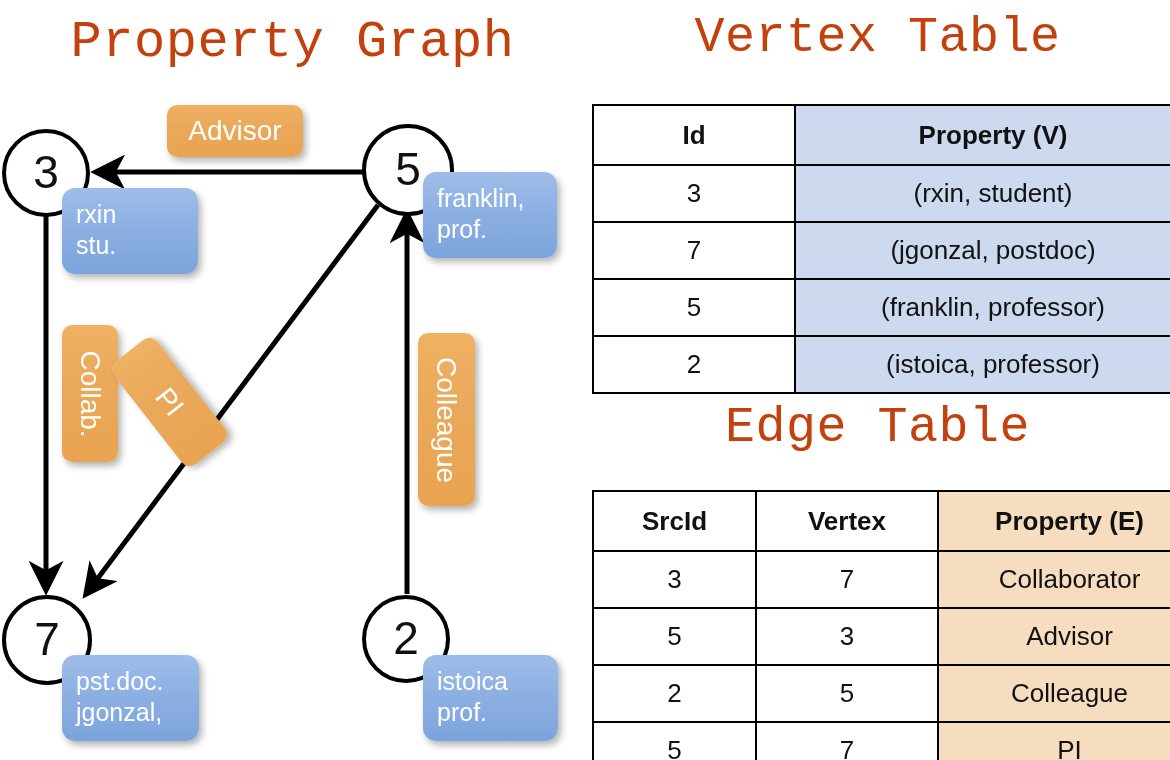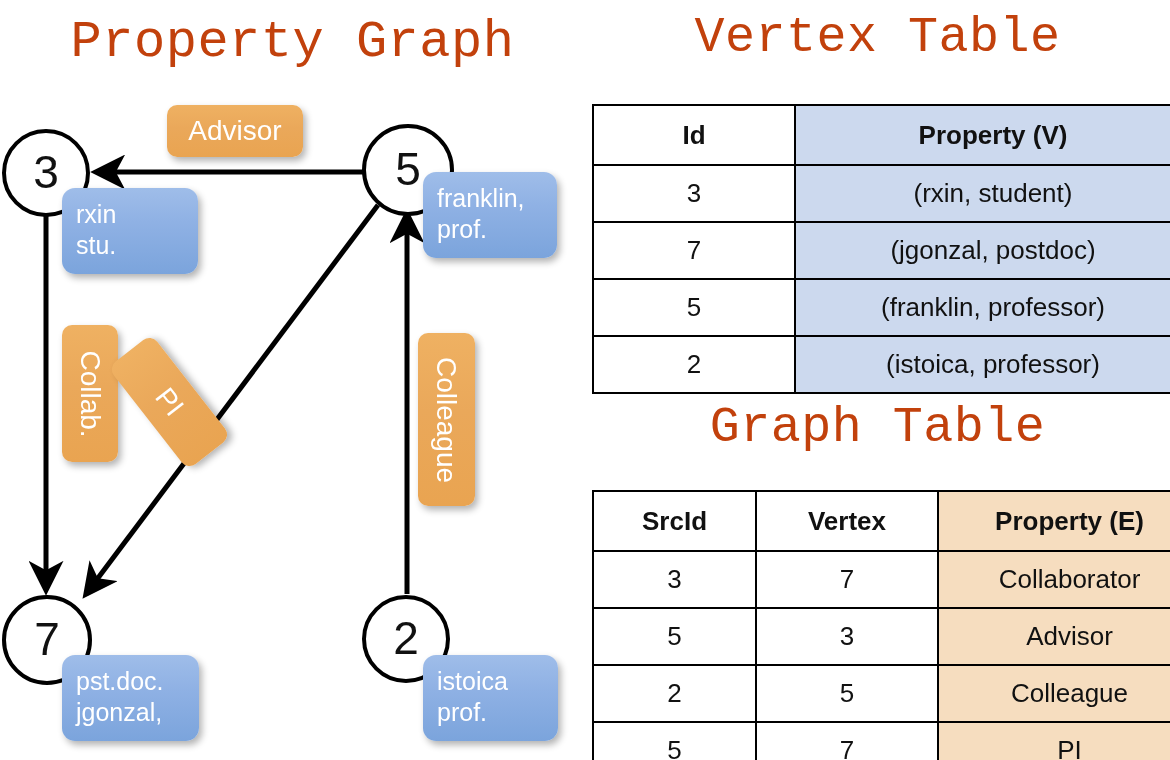--- a/index.html
+++ b/index.html
@@ -278,21 +278,21 @@
       <td class="col-id">5</td>
       <td class="col-property">(franklin, professor)</td>
     </tr>
     <tr class="body-row">
       <td class="col-id">2</td>
       <td class="col-property">(istoica, professor)</td>
     </tr>
   </tbody>
     </table>
 
-  <div id="title-edge-table" class="title">Graph Table</div>
+  <div id="title-edge-table" class="title">Edge Table</div>
 
   <table id="edge-table" class="data-table">
     <tbody>
         <tr class="head-row">
       <th class="col-src">SrcId</th>
       <th class="col-dst">Vertex</th>
       <th class="col-eproperty">Property (E)</th>
     </tr>
     <tr class="body-row">
       <td class="col-src">3</td>

